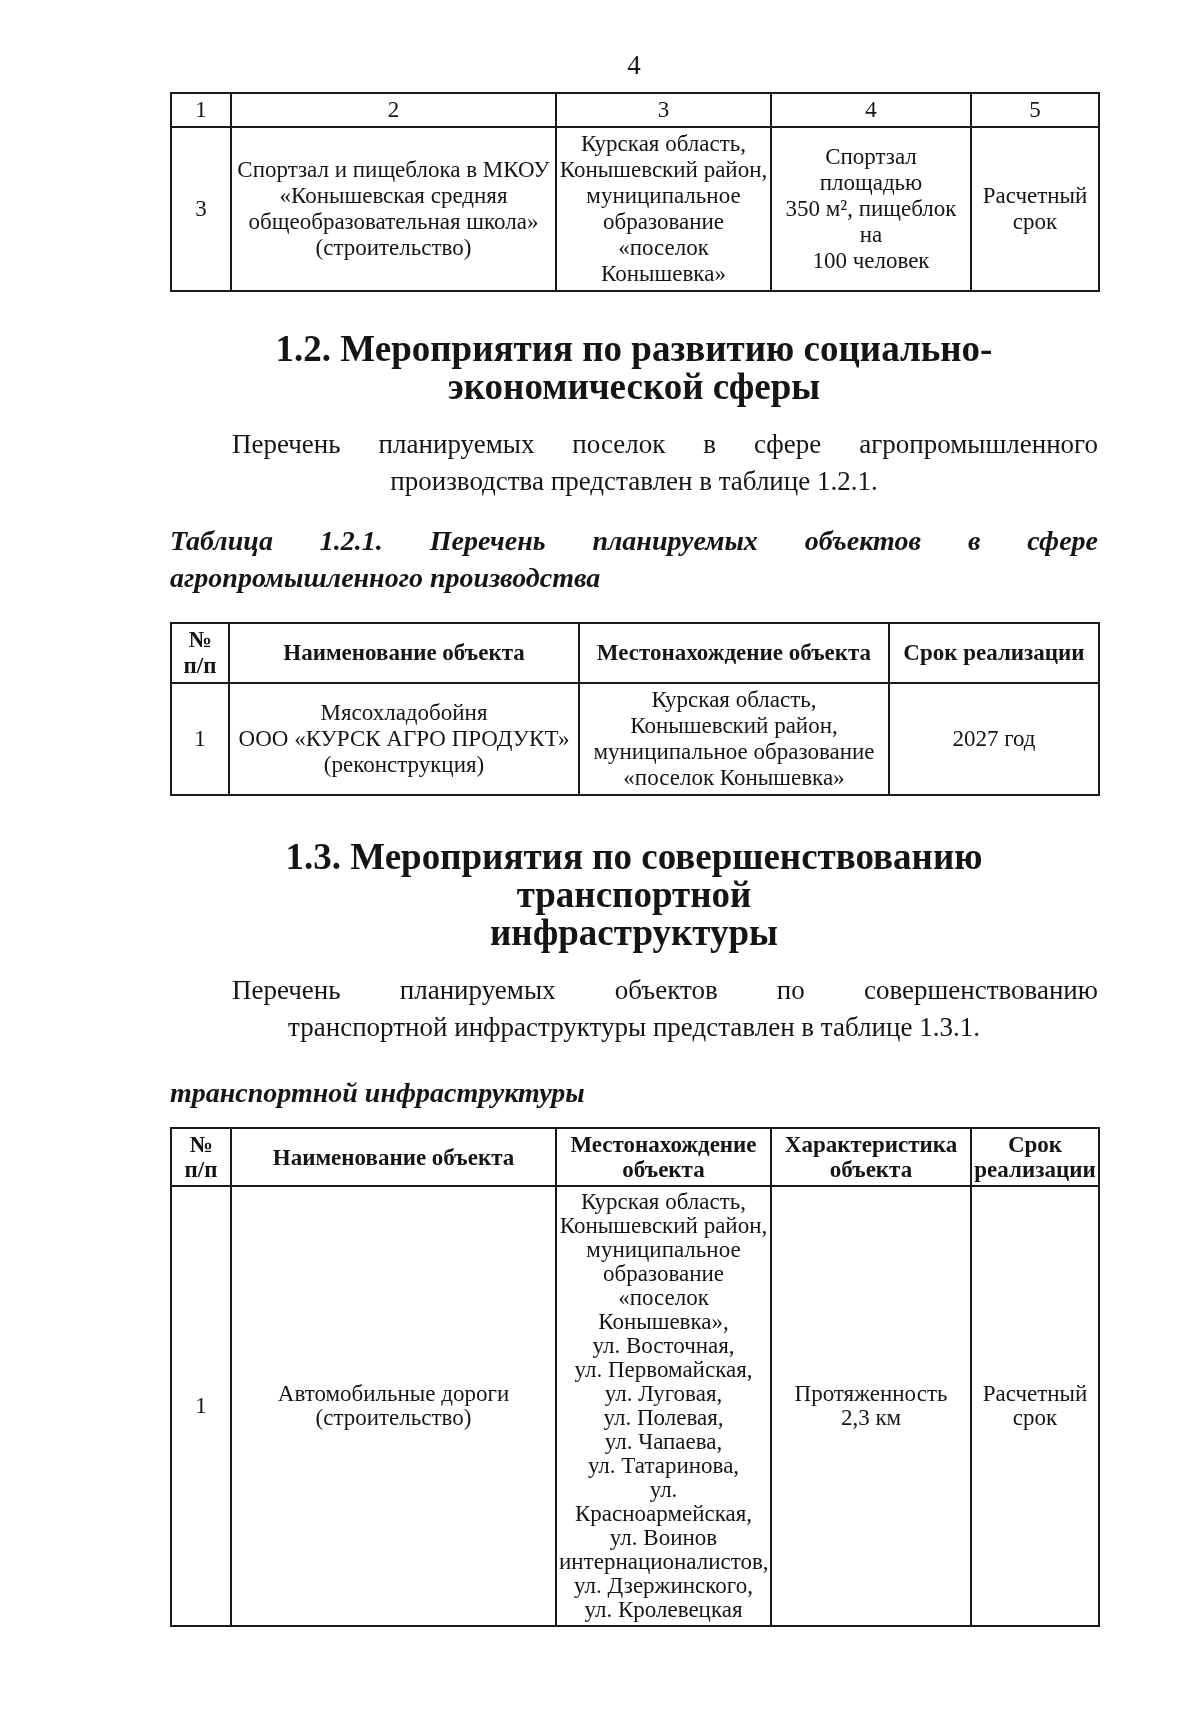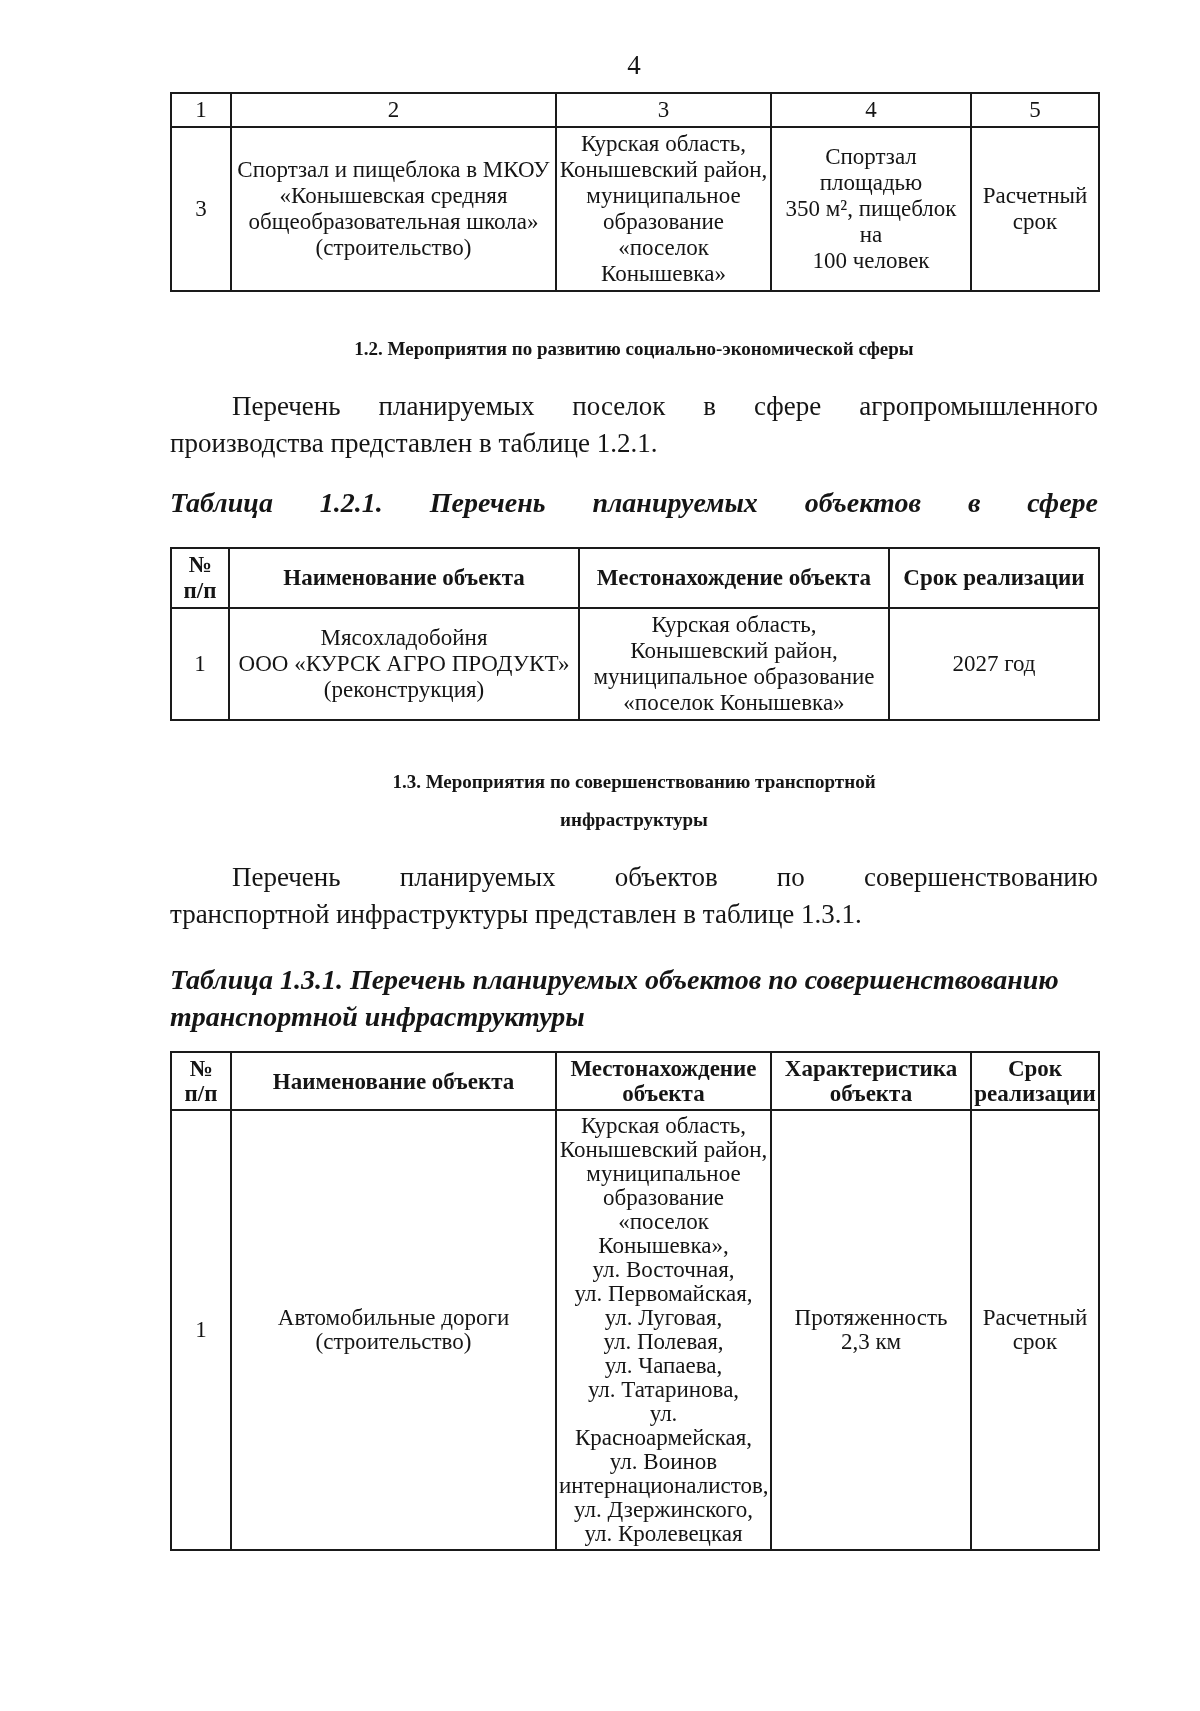--- a/index.html
+++ b/index.html
@@ -49,33 +49,33 @@
   .tbl-b { margin-top: 26px; }
   .tbl-b .head th { height: 56px; }
   .tbl-b .data-row td { height: 102px; }
 
   .tbl-c { margin-top: 16px; line-height: 24px; }
   .tbl-c .head th { height: 52px; line-height: 25px; }
   .tbl-c .data-row td { height: 388px; }
 
   
   .section-heading {
-    font-size: 19px;
+    font-size: 37px;
     font-weight: bold;
     line-height: 38px;
     text-align: center;
   }
   .mt-heading-1 { margin-top: 38px; }
   .mt-heading-2 { margin-top: 42px; }
 
   .para { margin-top: 20px; }
   .para-line {
     font-size: 27px;
     line-height: 37px;
-    text-align: left;
+    text-align: center;
   }
   .para-line.first { text-indent: 62px; }
 
   .stretch {
     text-align: justify;
     text-align-last: justify;
   }
 
   .caption { margin-top: 22px; font-style: italic; }
   .caption.mt-caption-2 { margin-top: 28px; }
@@ -131,20 +131,21 @@
 
   <div class="section-heading mt-heading-1">1.2. Мероприятия по развитию социально-экономической сферы</div>
 
   <div class="para">
     <div class="para-line first stretch">Перечень планируемых поселок в сфере агропромышленного</div>
     <div class="para-line">производства представлен в таблице 1.2.1.</div>
   </div>
 
   <div class="caption">
     <div class="caption-line stretch">Таблица 1.2.1. Перечень планируемых объектов в сфере</div>
+    <div class="caption-line">агропромышленного производства</div>
   </div>
 
   <table class="tbl tbl-b">
     <colgroup>
       <col style="width:58px">
         <col style="width:350px">
         <col style="width:310px">
         <col style="width:210px">
     </colgroup>
     <tbody>
@@ -173,21 +174,20 @@
     <div>1.3. Мероприятия по совершенствованию транспортной</div>
     <div>инфраструктуры</div>
   </div>
 
   <div class="para">
     <div class="para-line first stretch">Перечень планируемых объектов по совершенствованию</div>
     <div class="para-line">транспортной инфраструктуры представлен в таблице 1.3.1.</div>
   </div>
 
   <div class="caption mt-caption-2">
-    <div class="caption-line">Таблица 1.3.1. Перечень планируемых объектов по совершенствованию</div>
     <div class="caption-line">транспортной инфраструктуры</div>
   </div>
 
   <table class="tbl tbl-c">
     <colgroup>
       <col style="width:60px">
         <col style="width:325px">
         <col style="width:215px">
         <col style="width:200px">
         <col style="width:128px">

